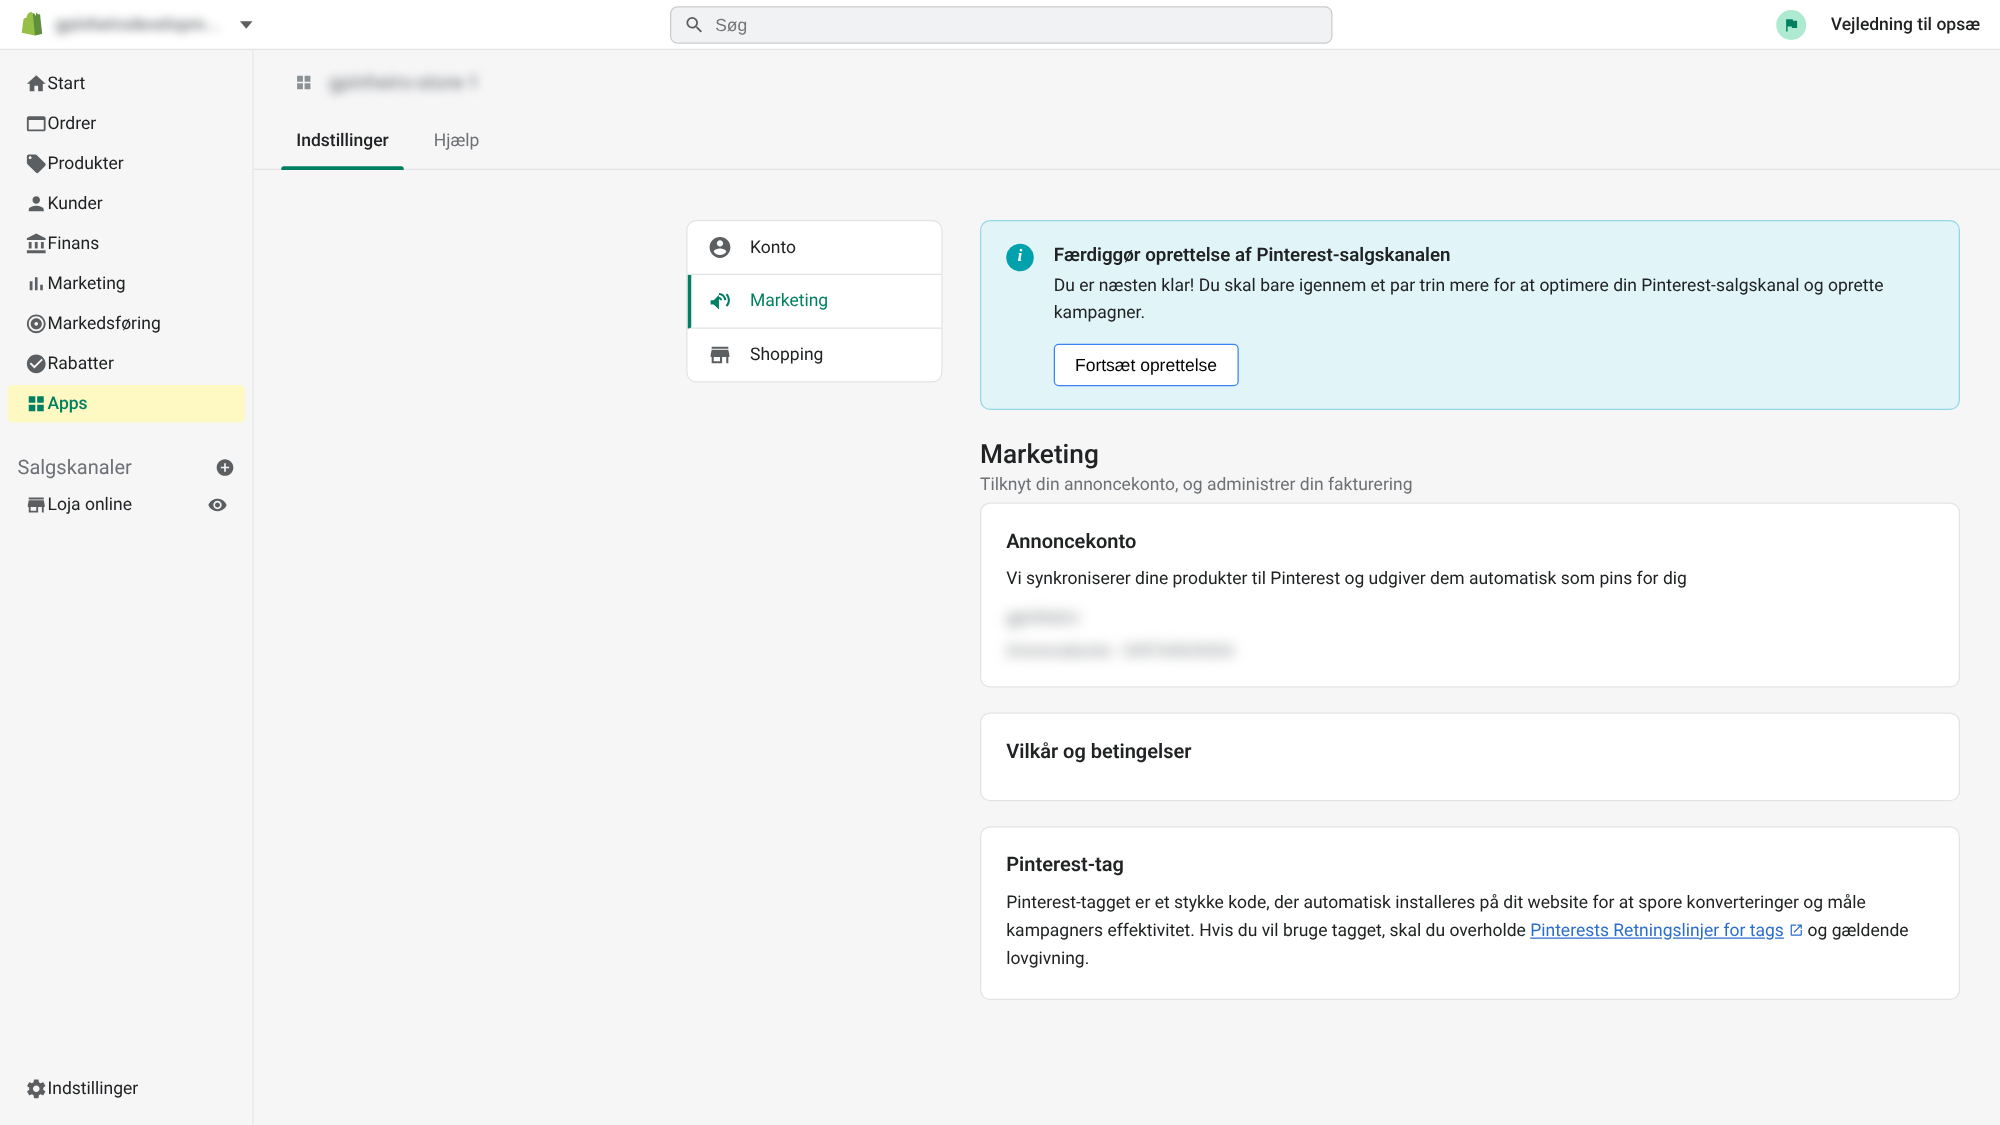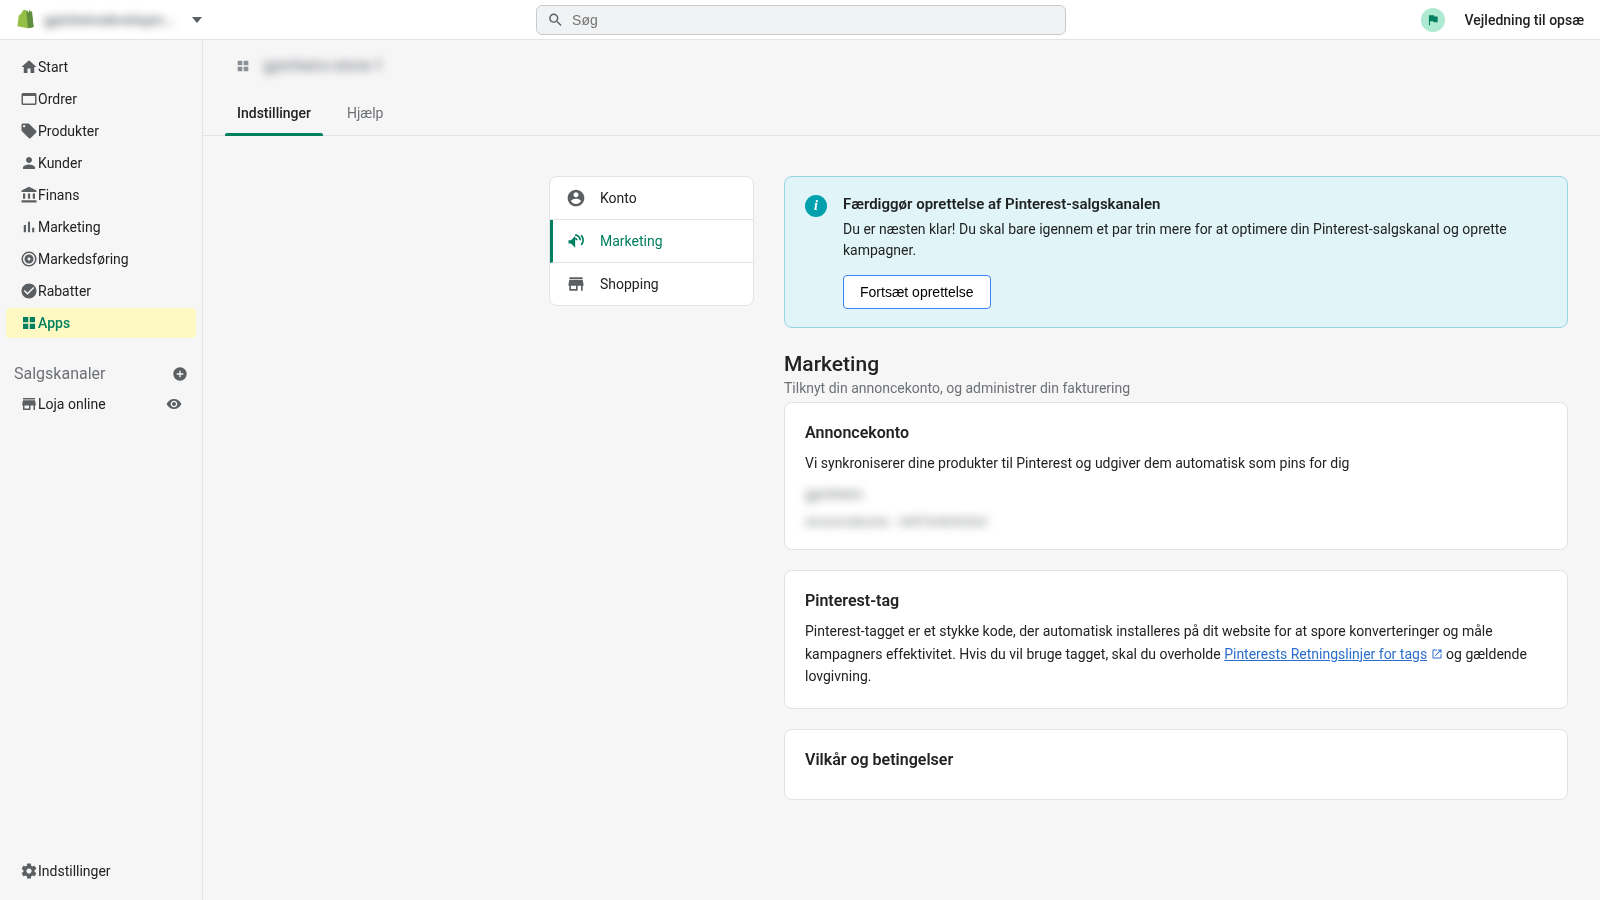--- a/index.html
+++ b/index.html
@@ -222,27 +222,27 @@
         <p class="section-sub">Tilknyt din annoncekonto, og administrer din fakturering</p>
 
         <div class="card">
           <h3>Annoncekonto</h3>
           <p>Vi synkroniserer dine produkter til Pinterest og udgiver dem automatisk som pins for dig</p>
           <div class="blurred-line">gpinheiro</div>
           <div class="blurred-line" style="font-size:13px">Annoncekonto - 549764634264</div>
         </div>
 
         <div class="card">
+          <h3>Vilkår og betingelser</h3>
+        </div>
+
+        <div class="card">
           <h3>Pinterest-tag</h3>
           <p>
             <span>Pinterest-tagget er et stykke kode, der automatisk installeres på dit website for at spore konverteringer og måle kampagners effektivitet. Hvis du vil bruge tagget, skal du overholde </span><a class="link"><span>Pinterests Retningslinjer for tags</span></a> <span class="ext-icon"><svg viewBox="0 0 24 24">
                   <path d="M19 19H5V5h7V3H5c-1.11 0-2 .9-2 2v14c0 1.1.89 2 2 2h14c1.1 0 2-.9 2-2v-7h-2v7zM14 3v2h3.59l-9.83 9.83 1.41 1.41L19 6.41V10h2V3h-7z"></path>
                 </svg></span><span> og gældende lovgivning.</span>
           </p>
         </div>
-
-        <div class="card">
-          <h3>Vilkår og betingelser</h3>
-        </div>
       </div>
     </div>
   </main>
 </div>
 
 </body></html>

